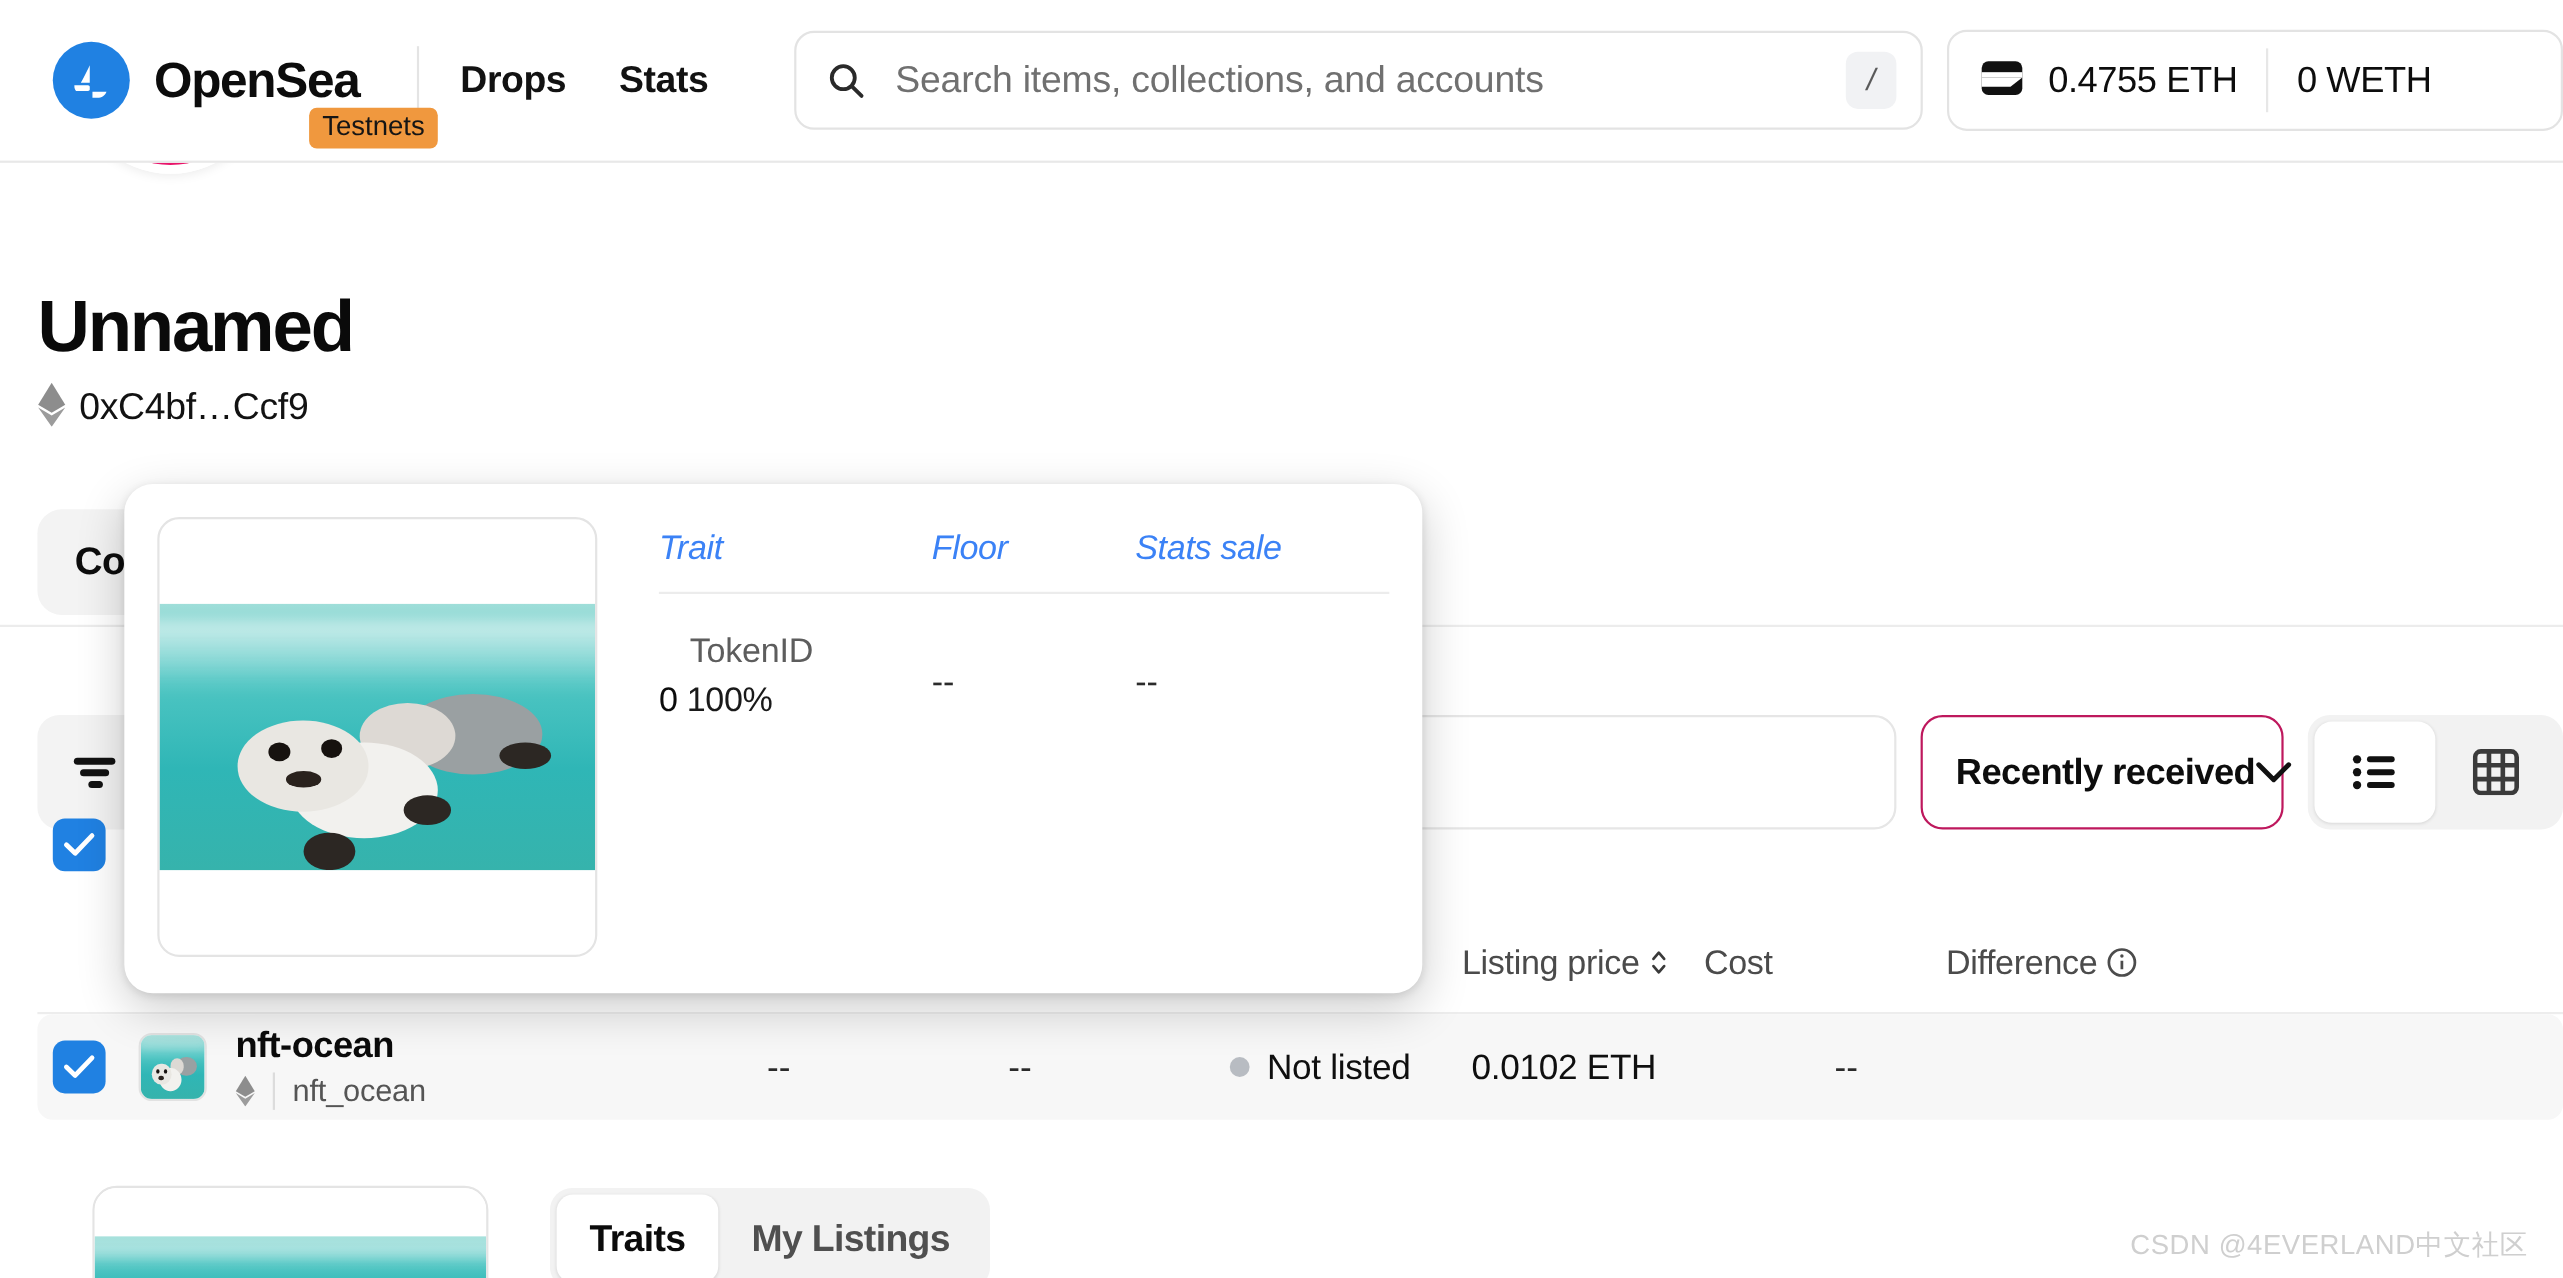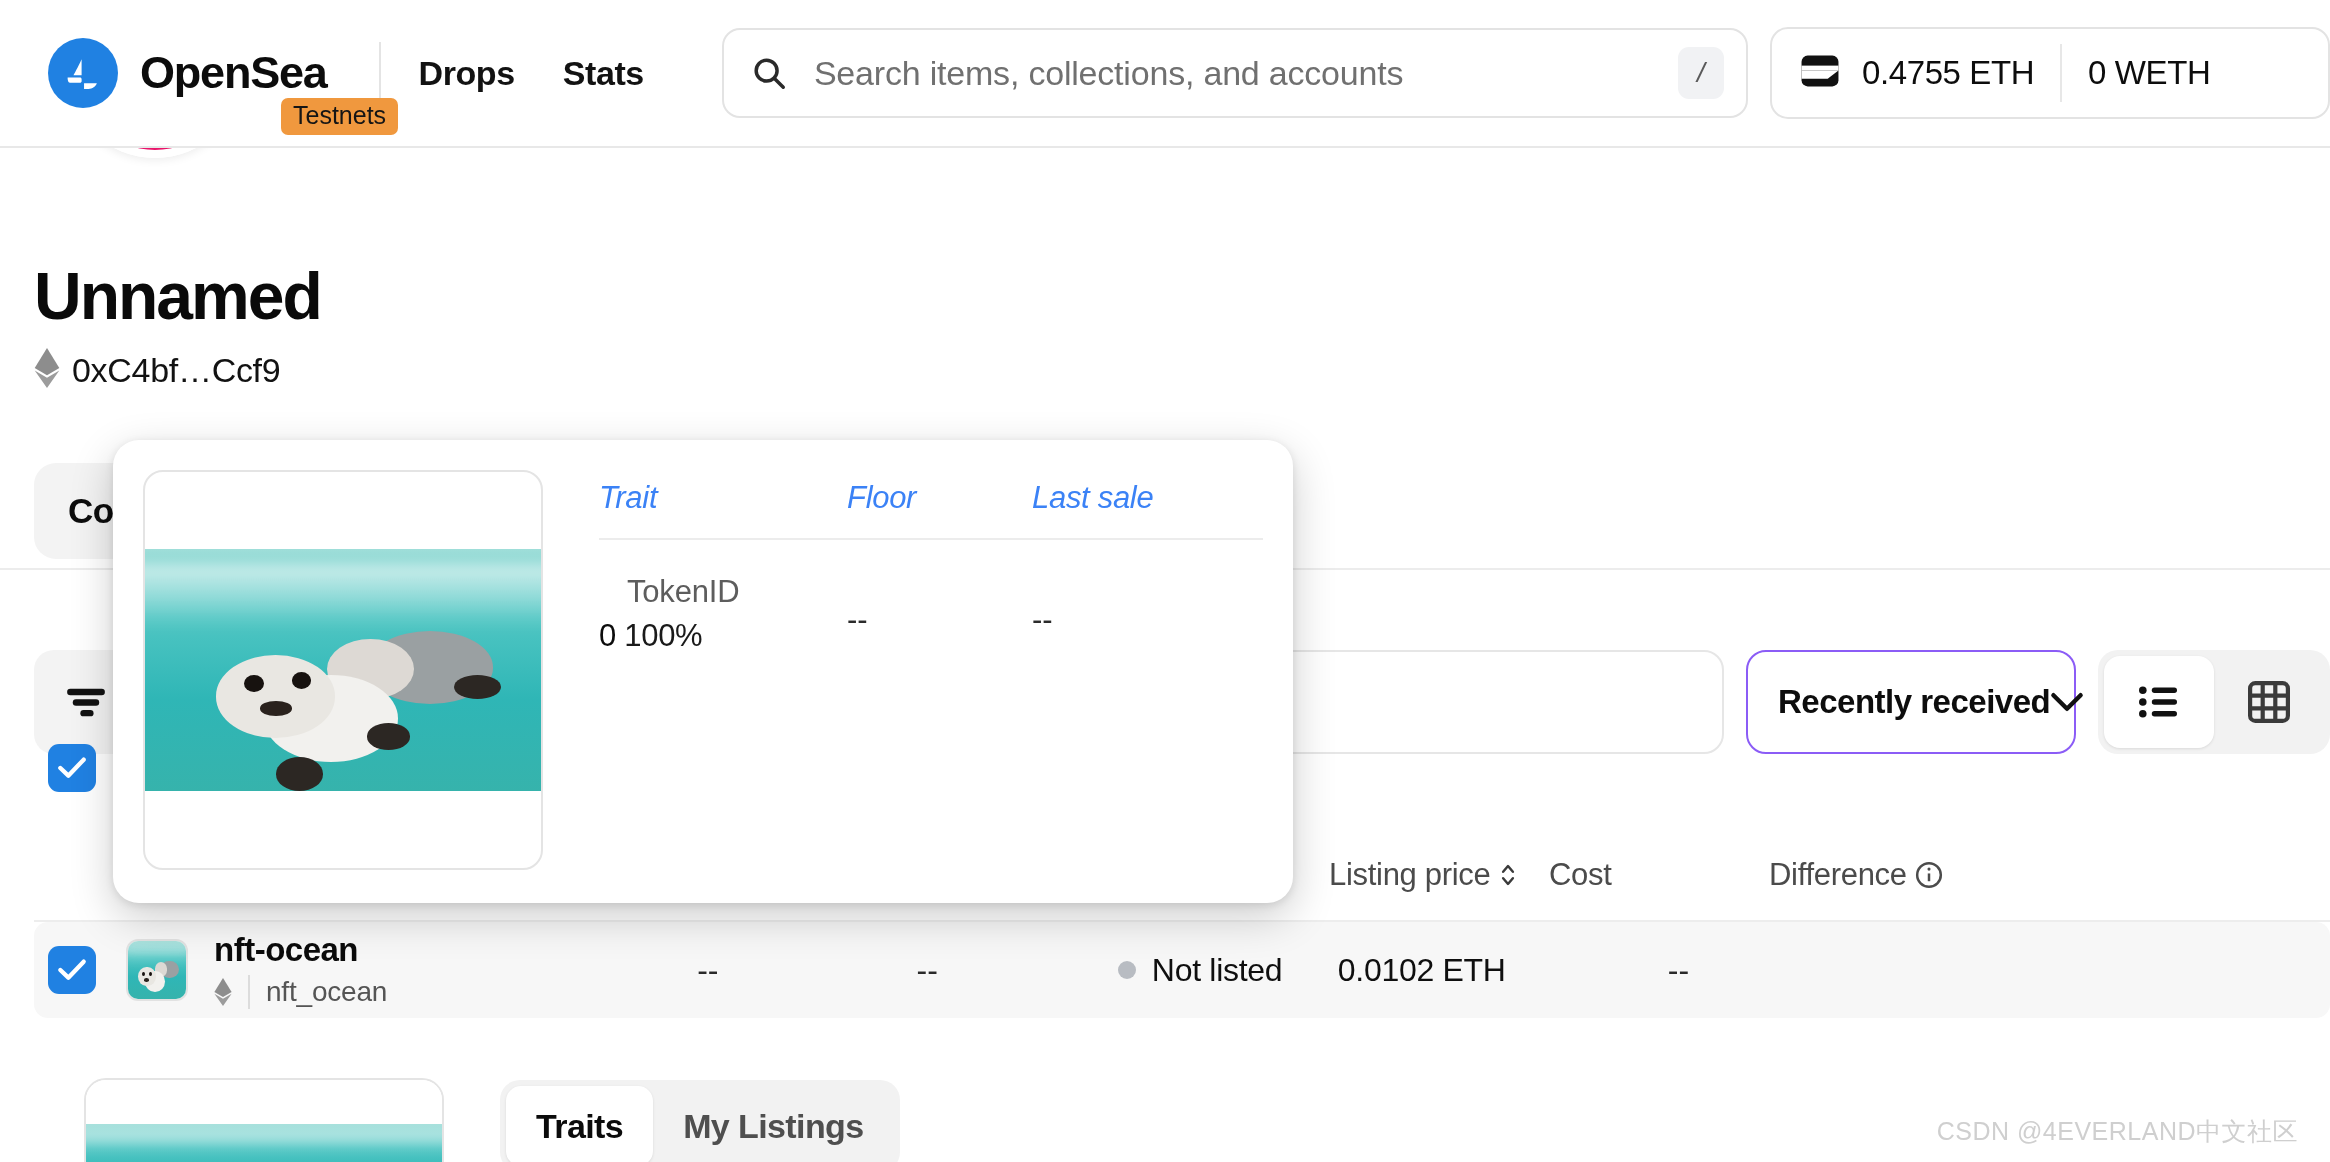--- a/index.html
+++ b/index.html
@@ -130,21 +130,21 @@
     flex: 0 0 auto;
   }
   .toolbar-search {
     margin-left: 22px; flex: 1 1 auto; height: 104px;
     border: 2px solid #e6e6e6; border-radius: 20px; background:#fff;
     display:flex; align-items:center; padding: 0 28px;
   }
   .toolbar-search-text { font-size: 32px; color:#8a8a8a; }
   .sort-select {
     margin-left: 22px; width: 330px; height: 104px;
-    border: 2px solid #8b5cf6; border-radius: 20px; background:#fff;
+    border: 2px solid #be185d; border-radius: 20px; background:#fff;
     display:flex; align-items:center; justify-content:space-between;
     padding: 0 30px; cursor:pointer; flex: 0 0 auto;
   }
   .sort-label { font-size: 33px; font-weight: 700; color:#0d0d0d; letter-spacing:-0.5px; white-space:nowrap;}
   .viewtoggle {
     margin-left: 22px; height: 104px; border-radius: 20px; background:#f2f2f2;
     display:flex; align-items:center; flex: 0 0 auto; padding: 6px;
   }
   .vt-btn {
     width: 110px; height: 92px; border-radius: 16px;
@@ -458,21 +458,21 @@
         <div class="fin" style="left:33%;top:86%;width:12%;height:14%"></div>
         <div class="fin" style="left:56%;top:72%;width:11%;height:11%"></div>
         <div class="fin" style="left:78%;top:52%;width:12%;height:10%"></div>
       </div>
     </div>
 
     <div class="pop-right">
       <div class="pop-thead">
         <div class="pop-th" style="width:248px">Trait</div>
         <div class="pop-th" style="width:185px">Floor</div>
-        <div class="pop-th">Last sale</div>
+        <div class="pop-th">Stats sale</div>
       </div>
       <div class="pop-tr">
         <div style="width:248px">
           <div class="pop-trait-name">TokenID</div>
           <div class="pop-trait-val">
             <span>0</span>
             <span class="pop-trait-pct">100%</span>
           </div>
         </div>
         <div class="pop-cell" style="width:185px;padding-top:28px">--</div>

